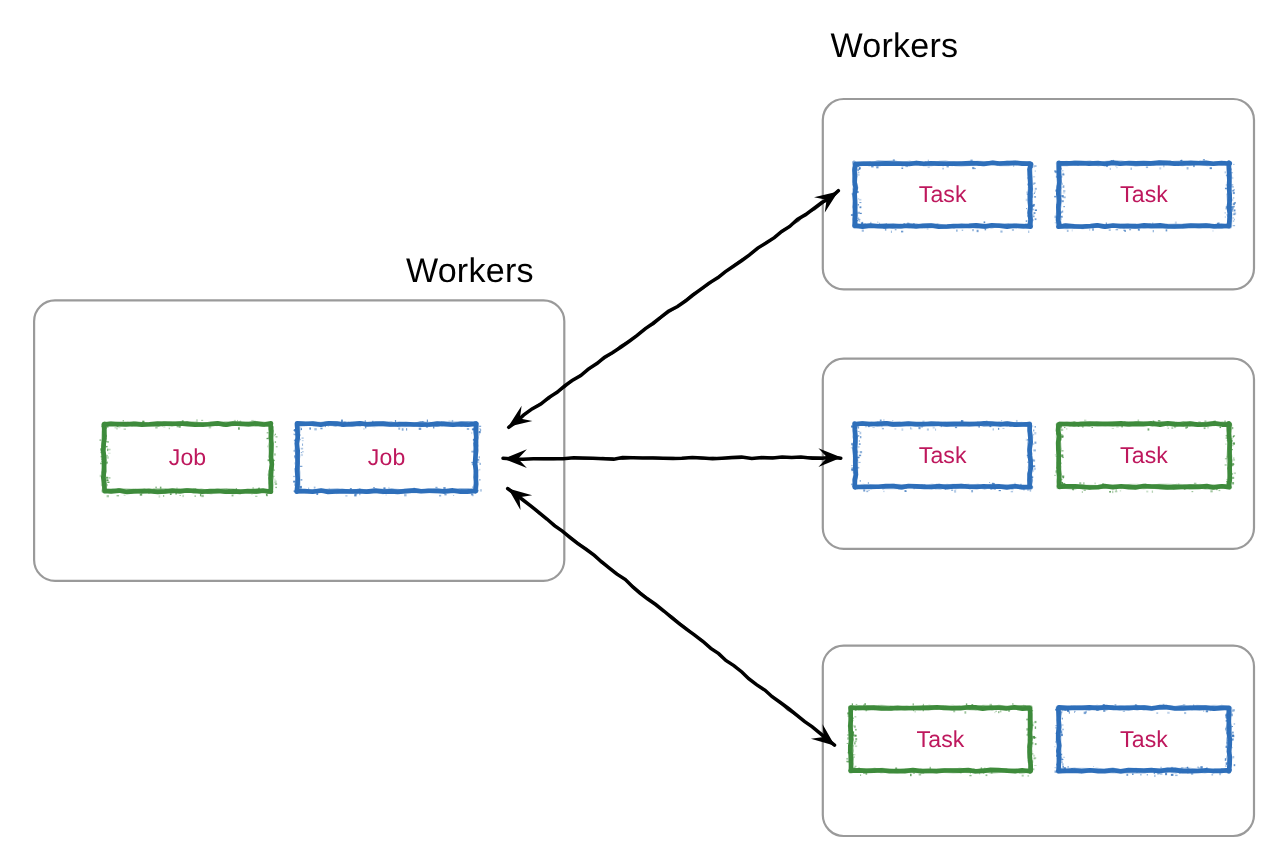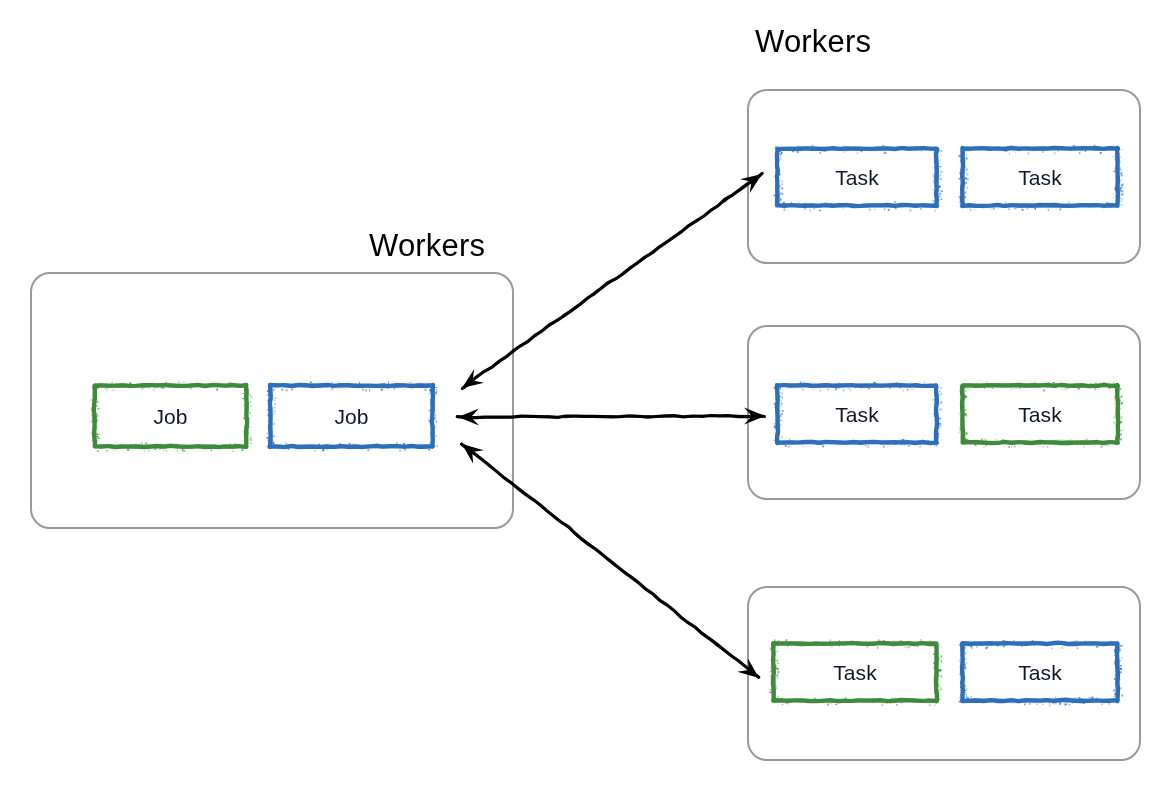--- a/index.html
+++ b/index.html
@@ -51,21 +51,21 @@
     box-sizing: border-box;
     background: transparent;
     display: flex;
     align-items: center;
     justify-content: center;
   }
   .node .node-label {
     position: relative;
     z-index: 3;
     font-size: 21px;
-    color: #0f172a;
+    color: #be185d;
     line-height: 1;
     white-space: nowrap;
     letter-spacing: 0.1px;
   }
   .node svg.rough {
     position: absolute;
     left: 0;
     top: 0;
     width: 100%;
     height: 100%;

